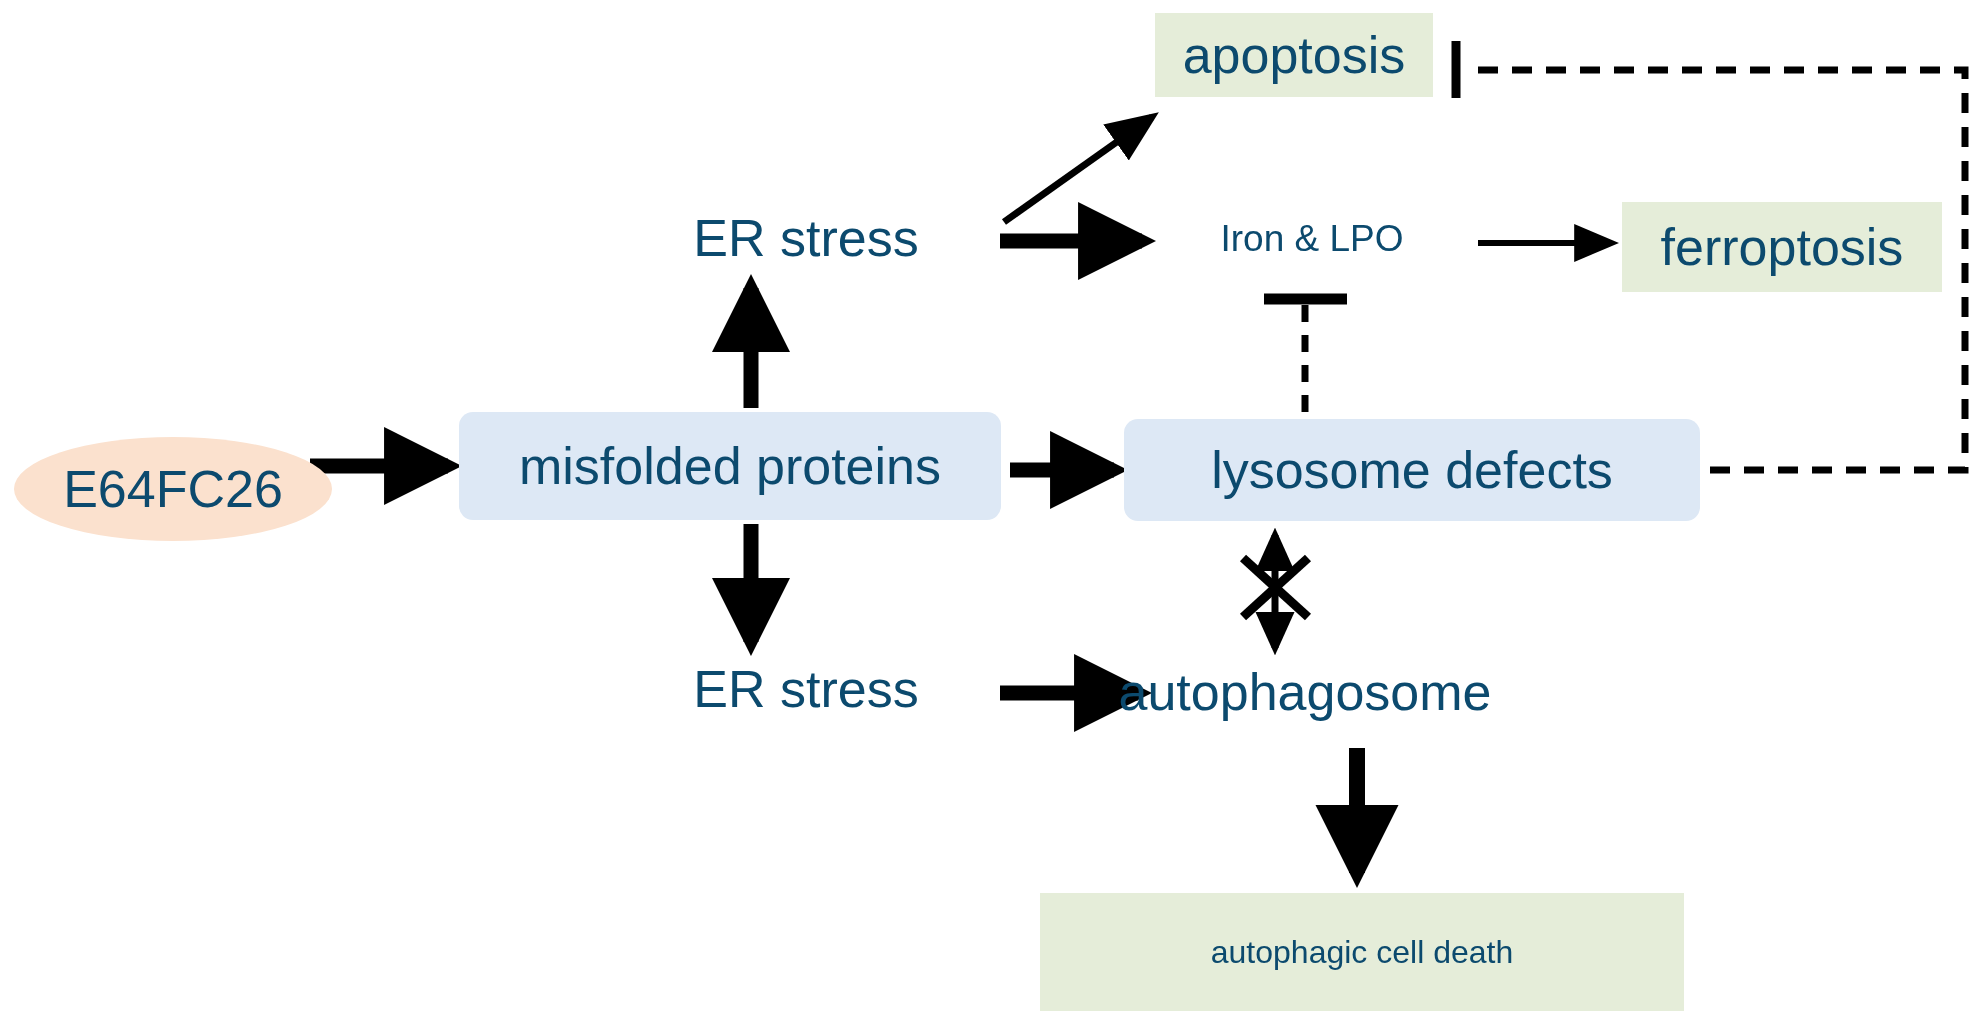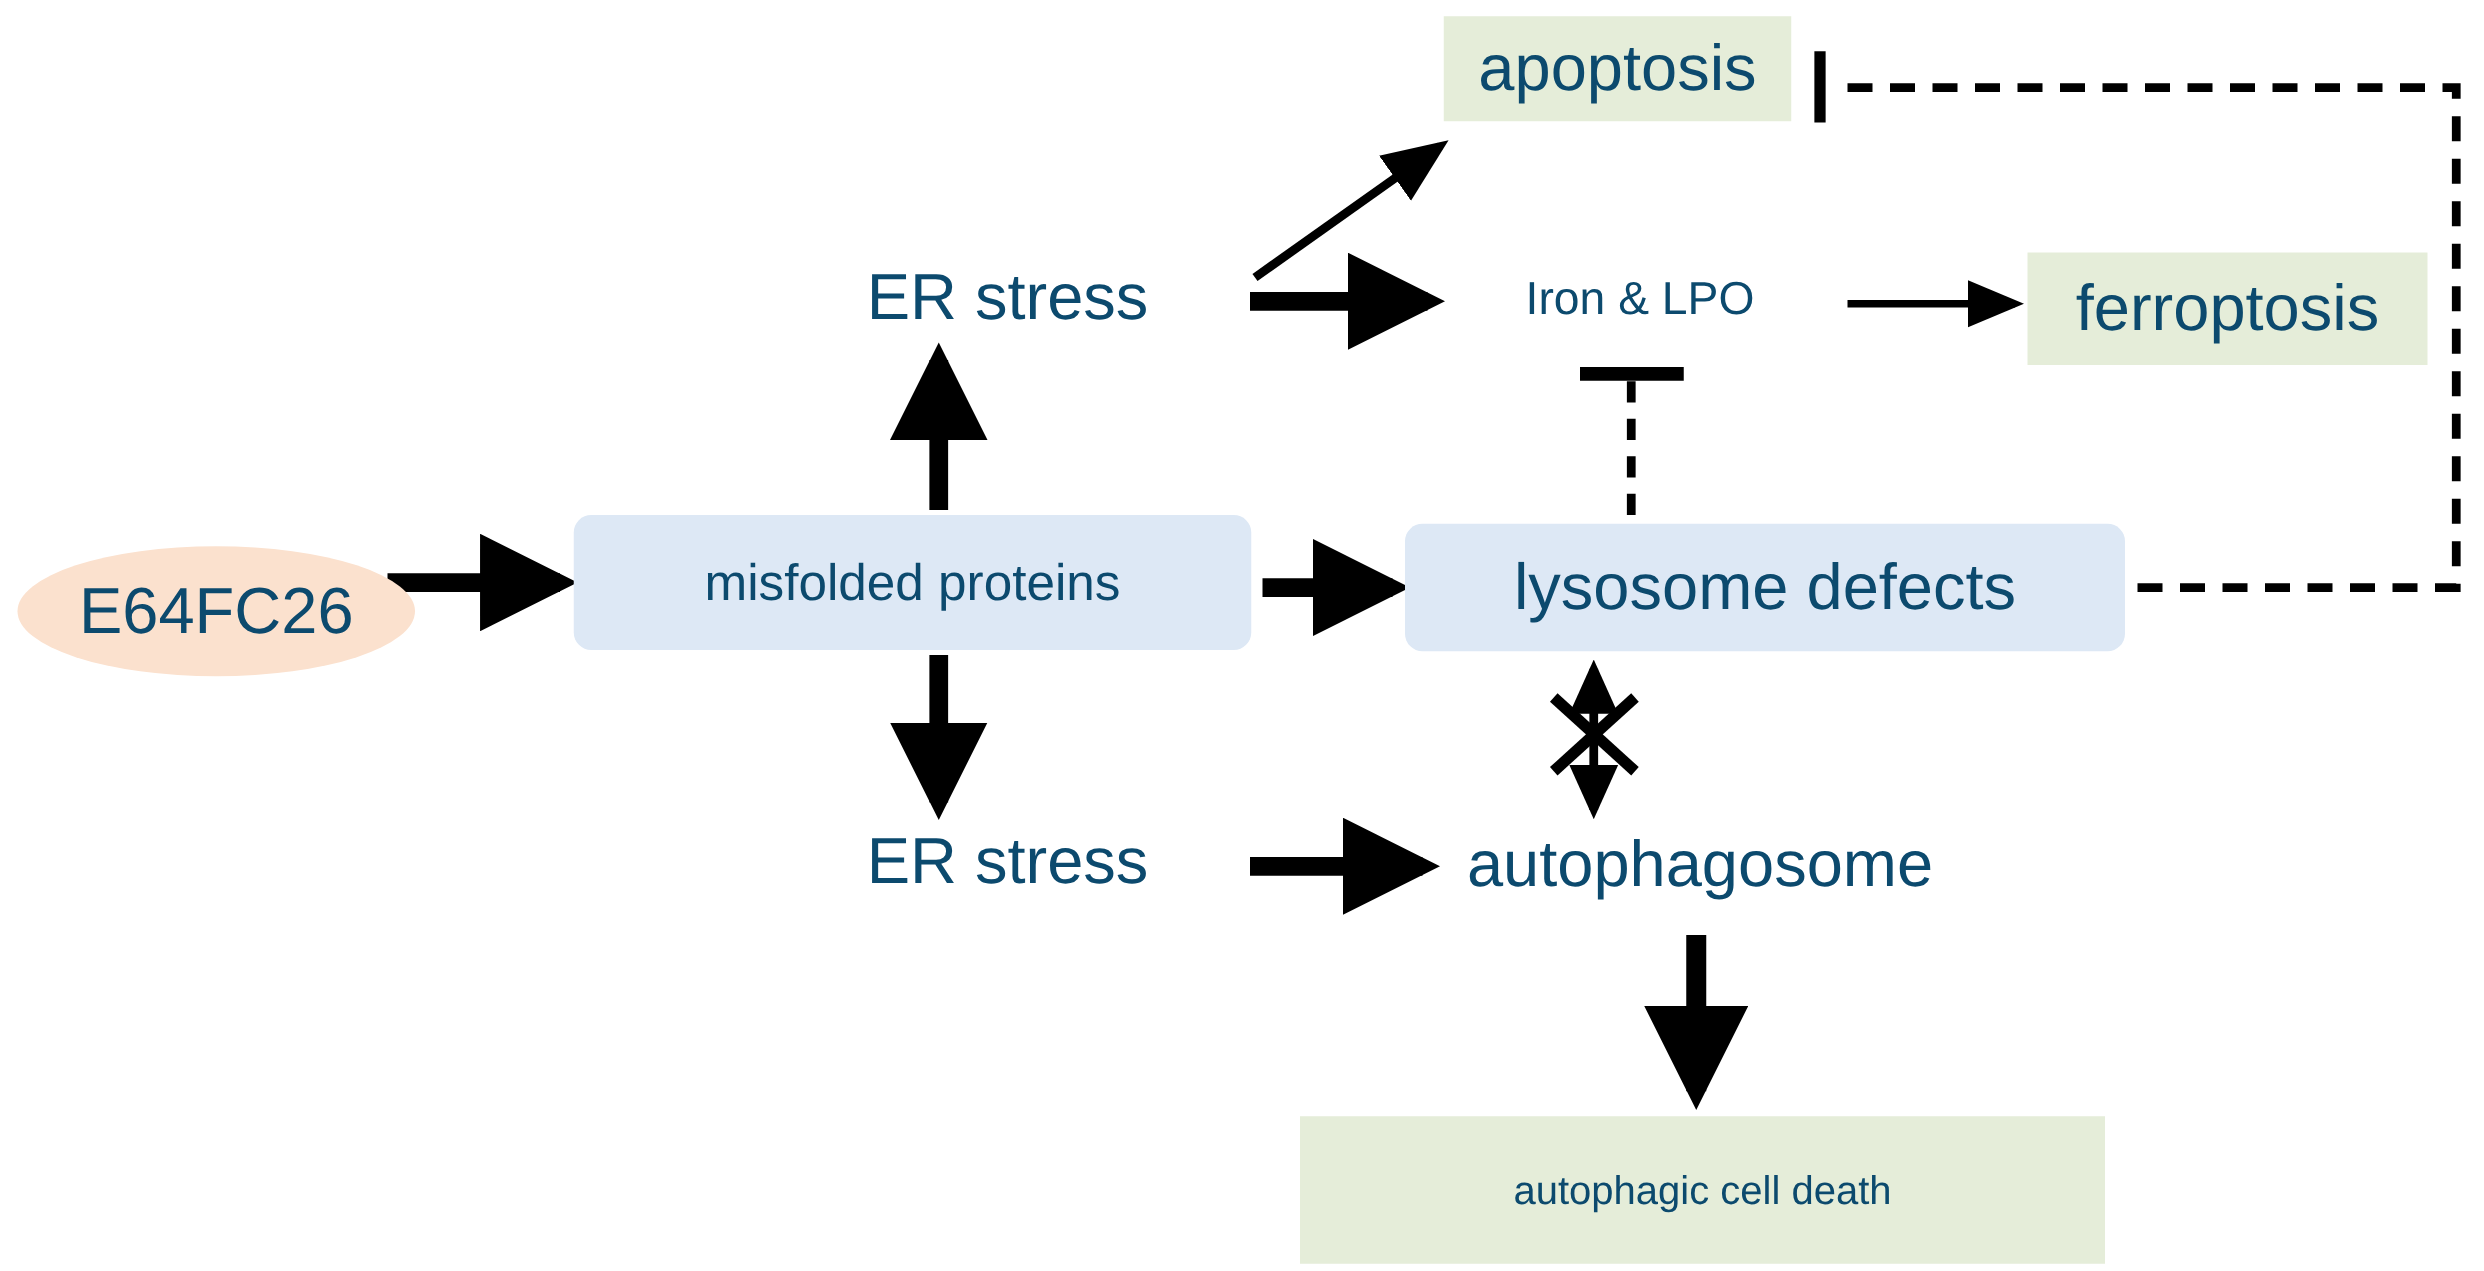--- a/index.html
+++ b/index.html
@@ -119,21 +119,21 @@
     <g>
       <path d="M 1642 470 L 1965 470 L 1965 70 L 1466 70" fill="none" stroke="#000000" stroke-width="7" stroke-dasharray="20 14"></path>
       <line x1="1456" y1="41" x2="1456" y2="98" stroke="#000000" stroke-width="9"></line>
     </g>
   </svg>
 
   <div class="node shape-ellipse" style="left:14px; top:437px; width:318px; height:104px; background:#fbe1ce; font-size:52px;">
     <span class="node-text">E64FC26</span>
   </div>
 
-  <div class="node shape-rounded" style="left:459px; top:412px; width:542px; height:108px; background:#dde8f5; font-size:41px;">
+  <div class="node shape-rounded" style="left:459px; top:412px; width:542px; height:108px; background:#dde8f5; font-size:52px;">
     <span class="node-text">misfolded proteins</span>
   </div>
 
   <div class="node shape-plain" style="left:672px; top:205px; width:268px; height:66px; font-size:52px;">
     <span class="node-text">ER stress</span>
   </div>
 
   <div class="node shape-plain" style="left:672px; top:656px; width:268px; height:66px; font-size:52px;">
     <span class="node-text">ER stress</span>
   </div>
@@ -147,21 +147,21 @@
   </div>
 
   <div class="node shape-rect" style="left:1622px; top:202px; width:320px; height:90px; background:#e5edd9; font-size:52px;">
     <span class="node-text">ferroptosis</span>
   </div>
 
   <div class="node shape-rounded" style="left:1124px; top:419px; width:576px; height:102px; background:#dde8f5; font-size:52px;">
     <span class="node-text">lysosome defects</span>
   </div>
 
-  <div class="node shape-plain" style="left:1140px; top:659px; width:440px; height:66px; font-size:52px;">
+  <div class="node shape-plain" style="left:1085px; top:659px; width:440px; height:66px; font-size:52px;">
     <span class="node-text">autophagosome</span>
   </div>
 
   <div class="node shape-rect" style="left:1040px; top:893px; width:644px; height:118px; background:#e5edd9; font-size:32px;">
     <span class="node-text">autophagic cell death</span>
   </div>
 
 </div>
 
 </body></html>

